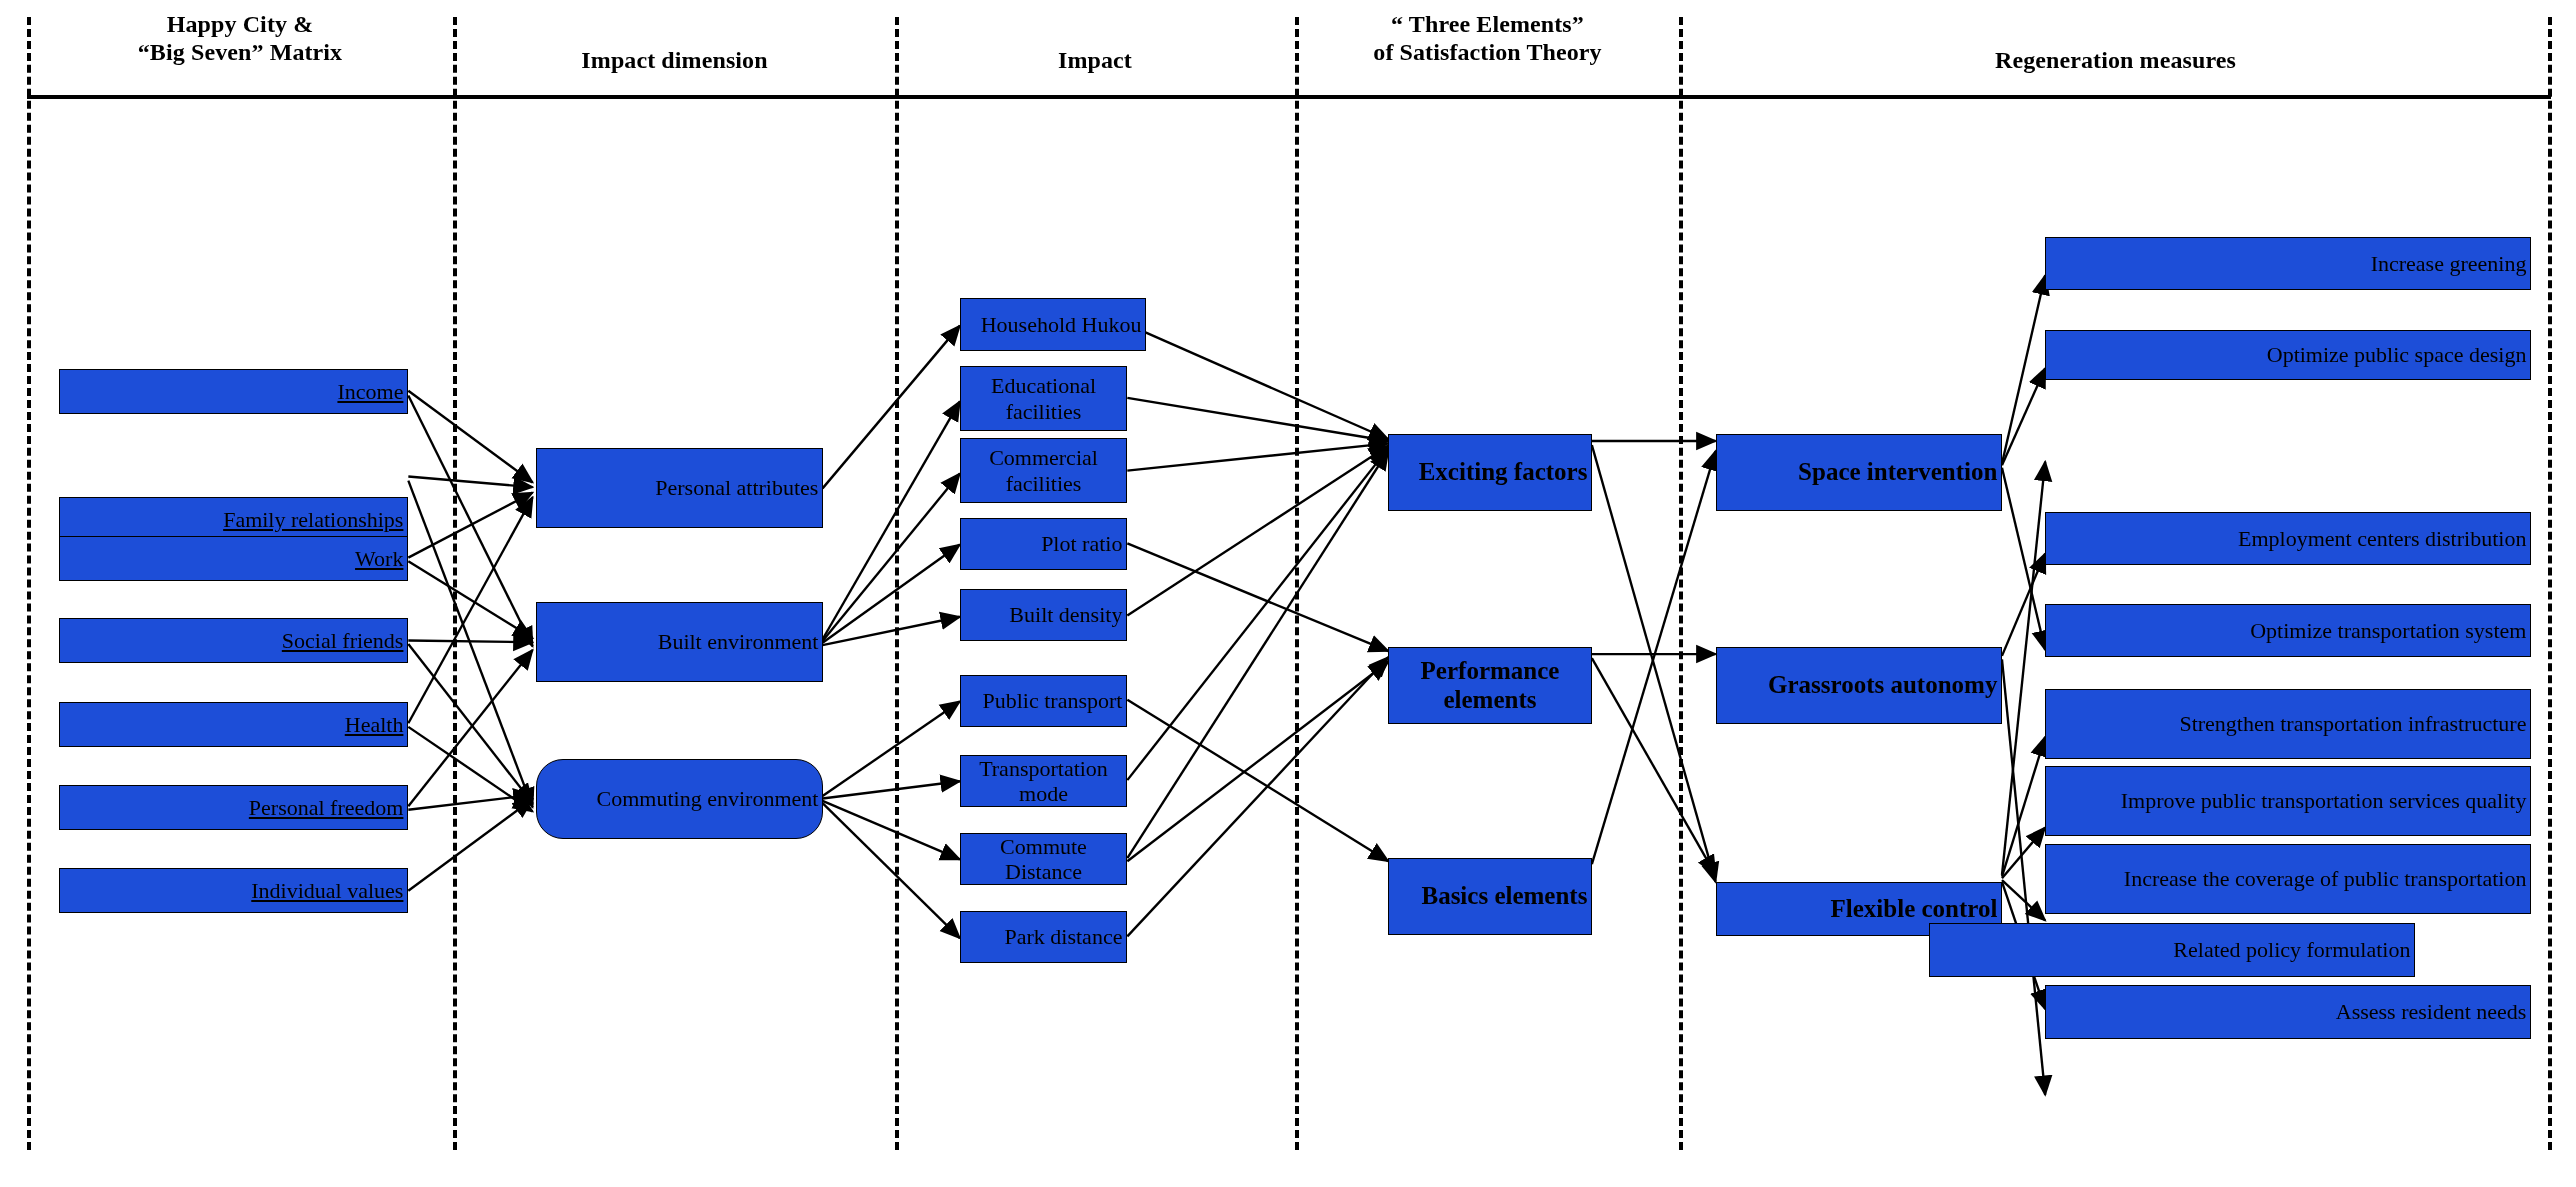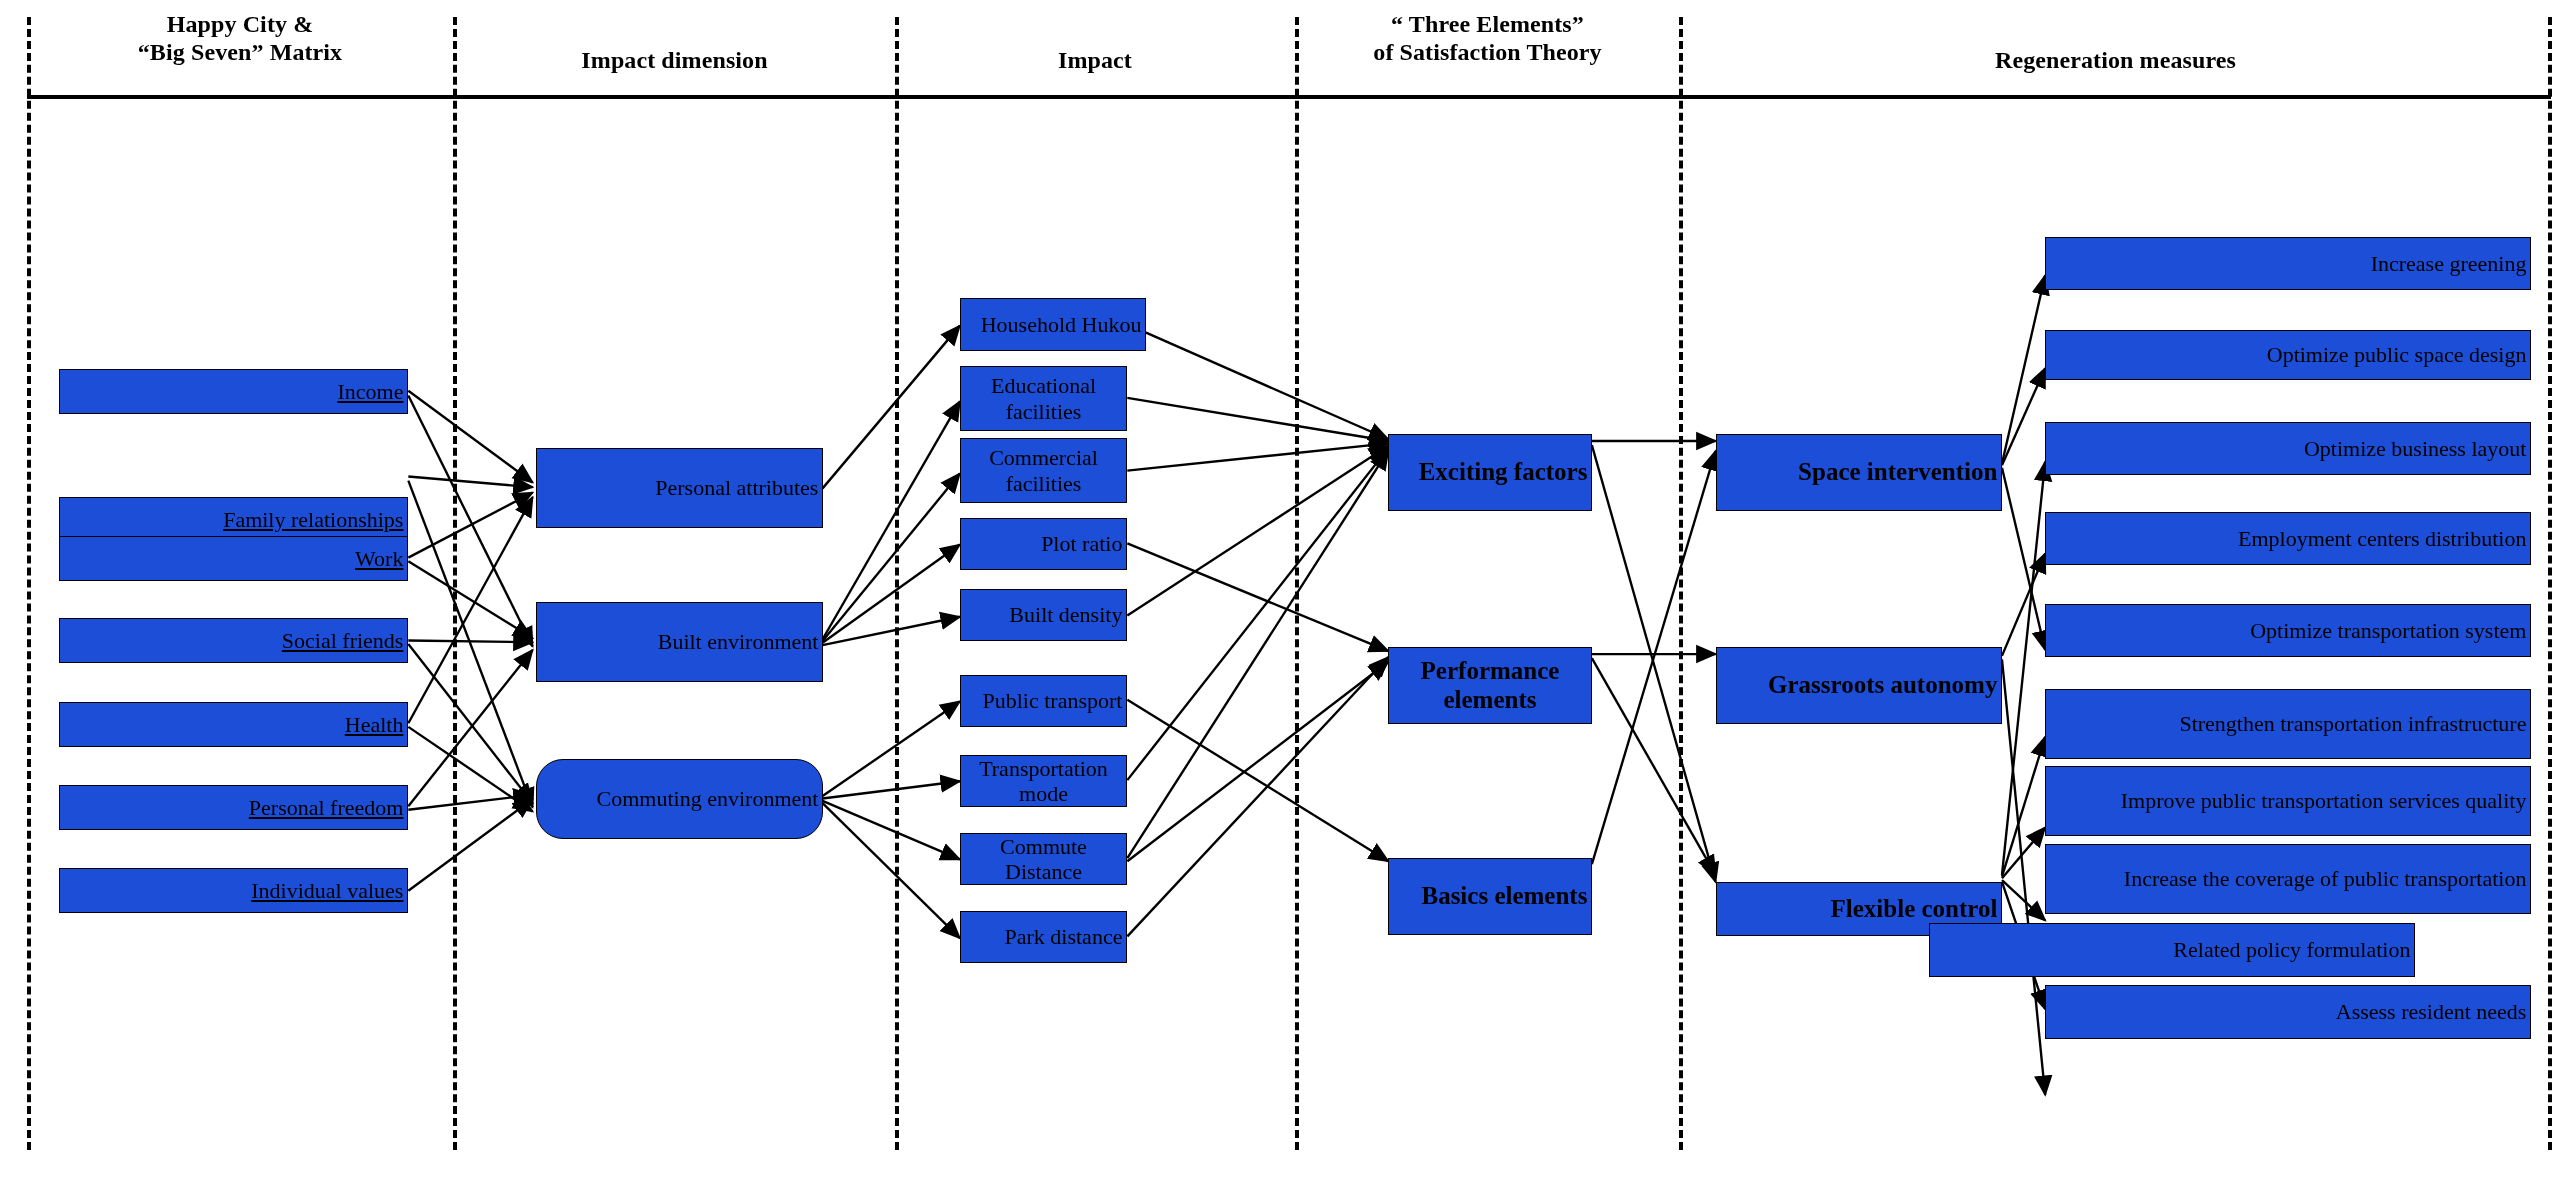--- a/index.html
+++ b/index.html
@@ -238,23 +238,20 @@
   <div class="node bold" style="left:1716px;top:850px;width:286px;height:54px;">
     <span>Flexible control</span>
     </div>
 
   <div class="node" style="left:2045px;top:237px;width:486px;height:53px;">
     <span>Increase greening</span>
     </div>
   <div class="node" style="left:2045px;top:330px;width:486px;height:50px;">
     <span>Optimize public space design</span>
     </div>
-  <div class="node" style="left:2045px;top:422px;width:486px;height:53px;">
-    <span>Optimize business layout</span>
-    </div>
   <div class="node" style="left:2045px;top:512px;width:486px;height:53px;">
     <span>Employment centers distribution</span>
     </div>
   <div class="node" style="left:2045px;top:604px;width:486px;height:53px;">
     <span>Optimize transportation system</span>
     </div>
   <div class="node" style="left:2045px;top:689px;width:486px;height:70px;">
     <span>Strengthen transportation infrastructure</span>
     </div>
   <div class="node" style="left:2045px;top:766px;width:486px;height:70px;">

